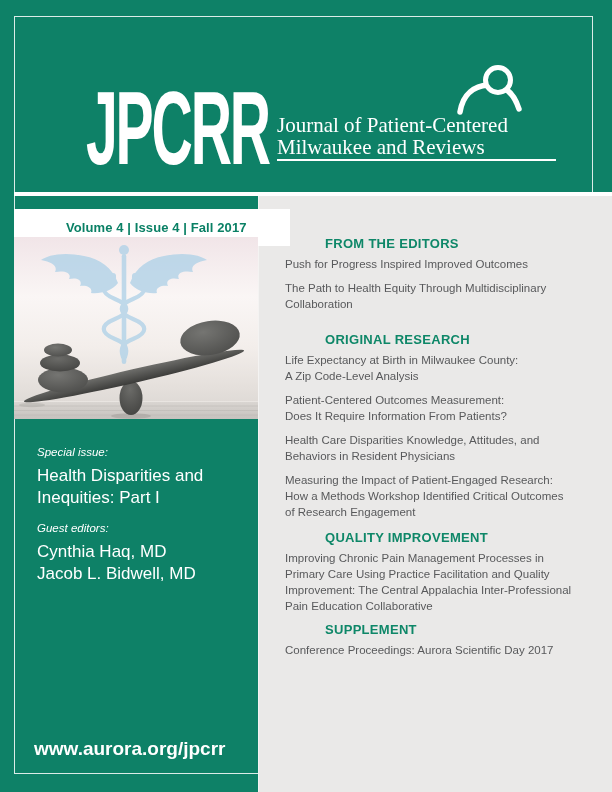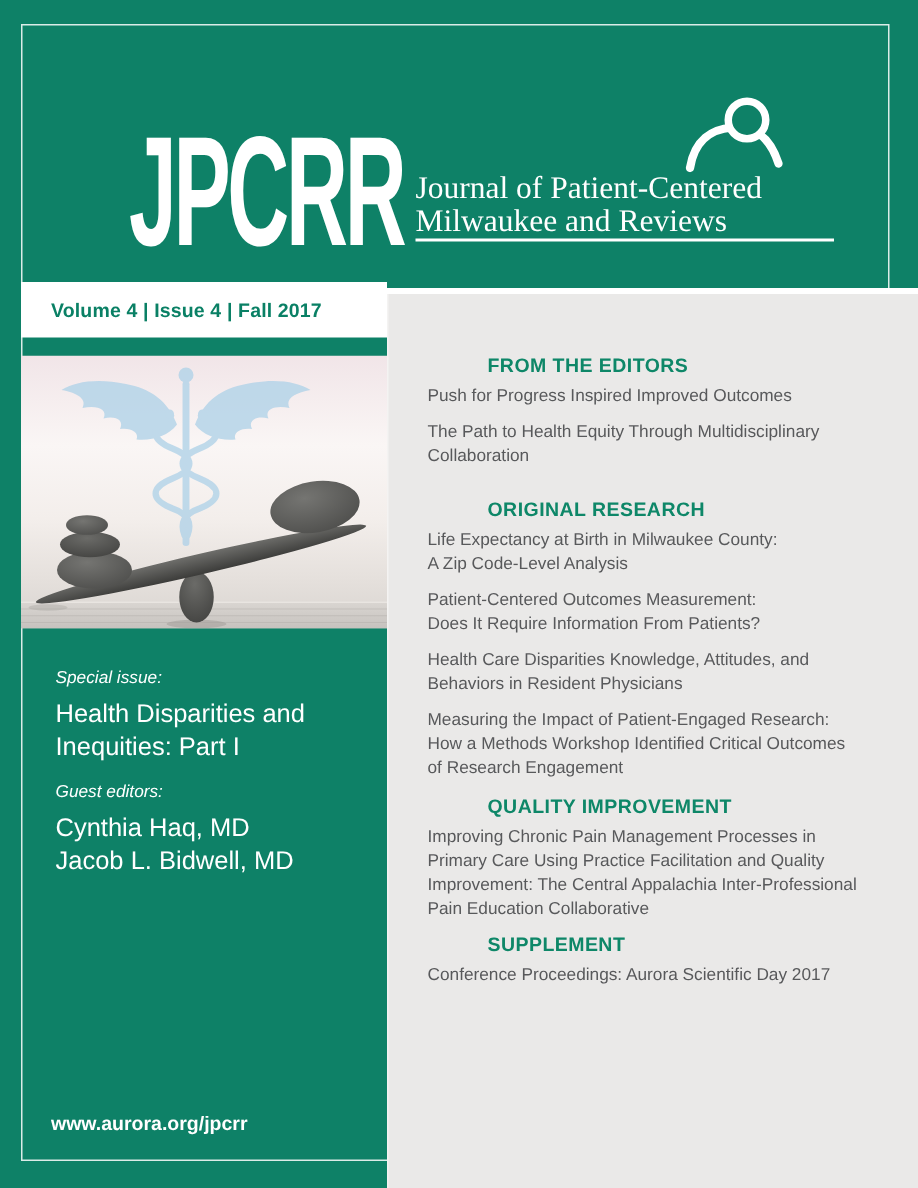--- a/index.html
+++ b/index.html
@@ -27,22 +27,22 @@
     font-size:21px;line-height:22px;white-space:nowrap;
   }
   .subtitle-rule{
     position:absolute;left:277px;top:159px;width:279px;height:1.5px;
     background:#fff;z-index:2;
   }
   .person-svg{position:absolute;left:455px;top:60px;z-index:2;}
   
   .white-sliver{position:absolute;left:14px;top:192px;width:598px;height:4px;background:#fff;z-index:2;}
   .issue-banner{
-    position:absolute;left:14px;top:188px;width:244px;height:37px;background:#fff;z-index:3;
-    display:flex;align-items:center;
+    position:absolute;left:14px;top:209px;width:244px;height:37px;background:#fff;z-index:3;
+    display:flex;align-items:center;padding-left:32px;
   }
   .issue-banner span{
     padding-left:20px;color:#0A8065;font-weight:bold;font-size:13px;letter-spacing:0.1px;
   }
   
   .cover-photo{position:absolute;left:14px;top:237px;width:244px;height:182px;z-index:3;}
   
   .special{position:absolute;left:37px;top:446px;z-index:2;color:#fff;}
   .s-label{font-style:italic;font-size:11.5px;line-height:13px;margin:0 0 6px 0;}
   .s-title{font-size:17px;line-height:21.5px;margin:0 0 14px 0;}
@@ -58,21 +58,21 @@
     margin:0 0 5px 0;color:#0E8768;font-size:13px;font-weight:bold;
     letter-spacing:0.3px;line-height:15px;padding-left:40px;
   }
   .toc-item{
     margin:0 0 8px 0;color:#58595B;font-size:11.5px;line-height:16px;
     white-space:pre-line;
   }
   
   .footer-url{
     position:absolute;left:34px;top:741px;z-index:2;
-    color:#fff;font-weight:bold;font-size:13px;line-height:16px;
+    color:#fff;font-weight:bold;font-size:19px;line-height:16px;
   }
 </style>
 </head>
 <body>
 
 <div class="page">
 
   <div class="frame"></div>
 
   <div class="logo">JPCRR</div>

